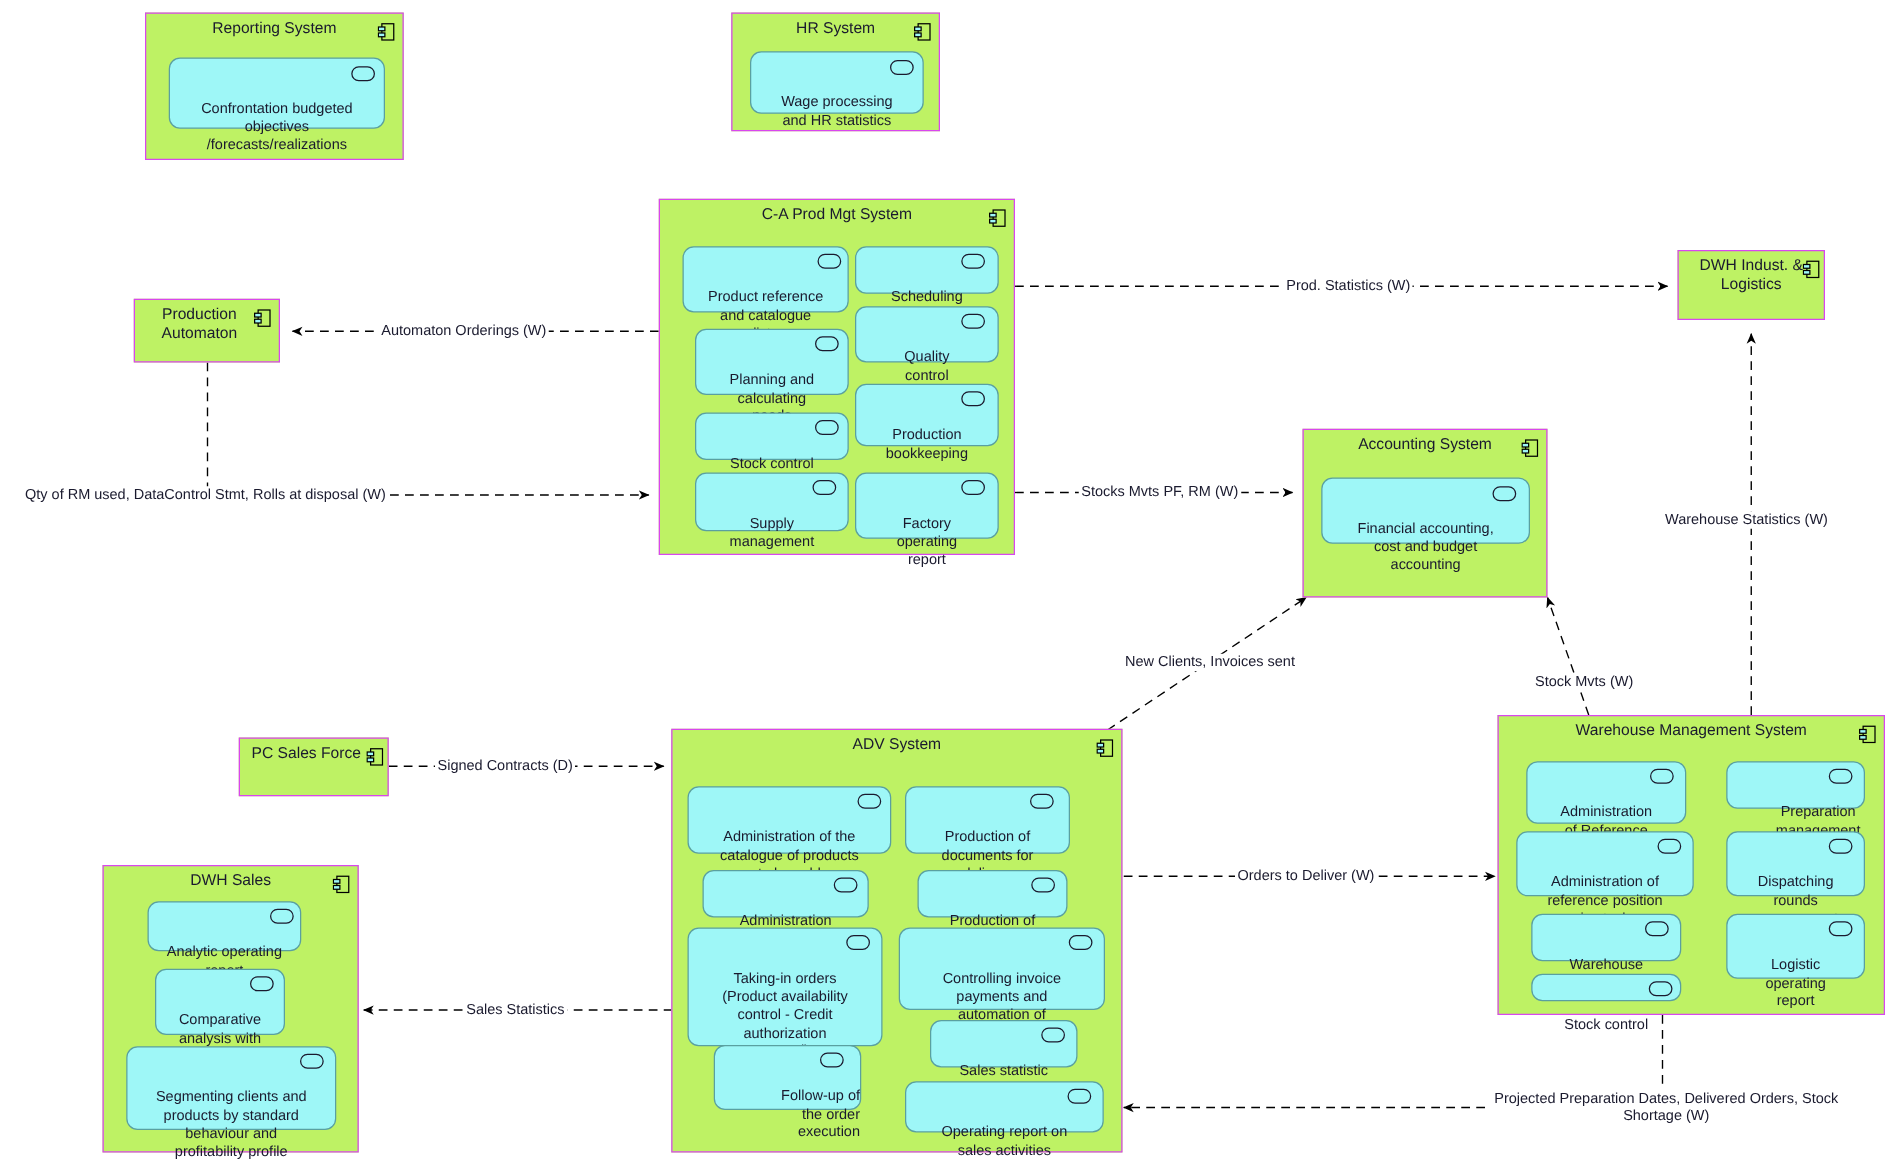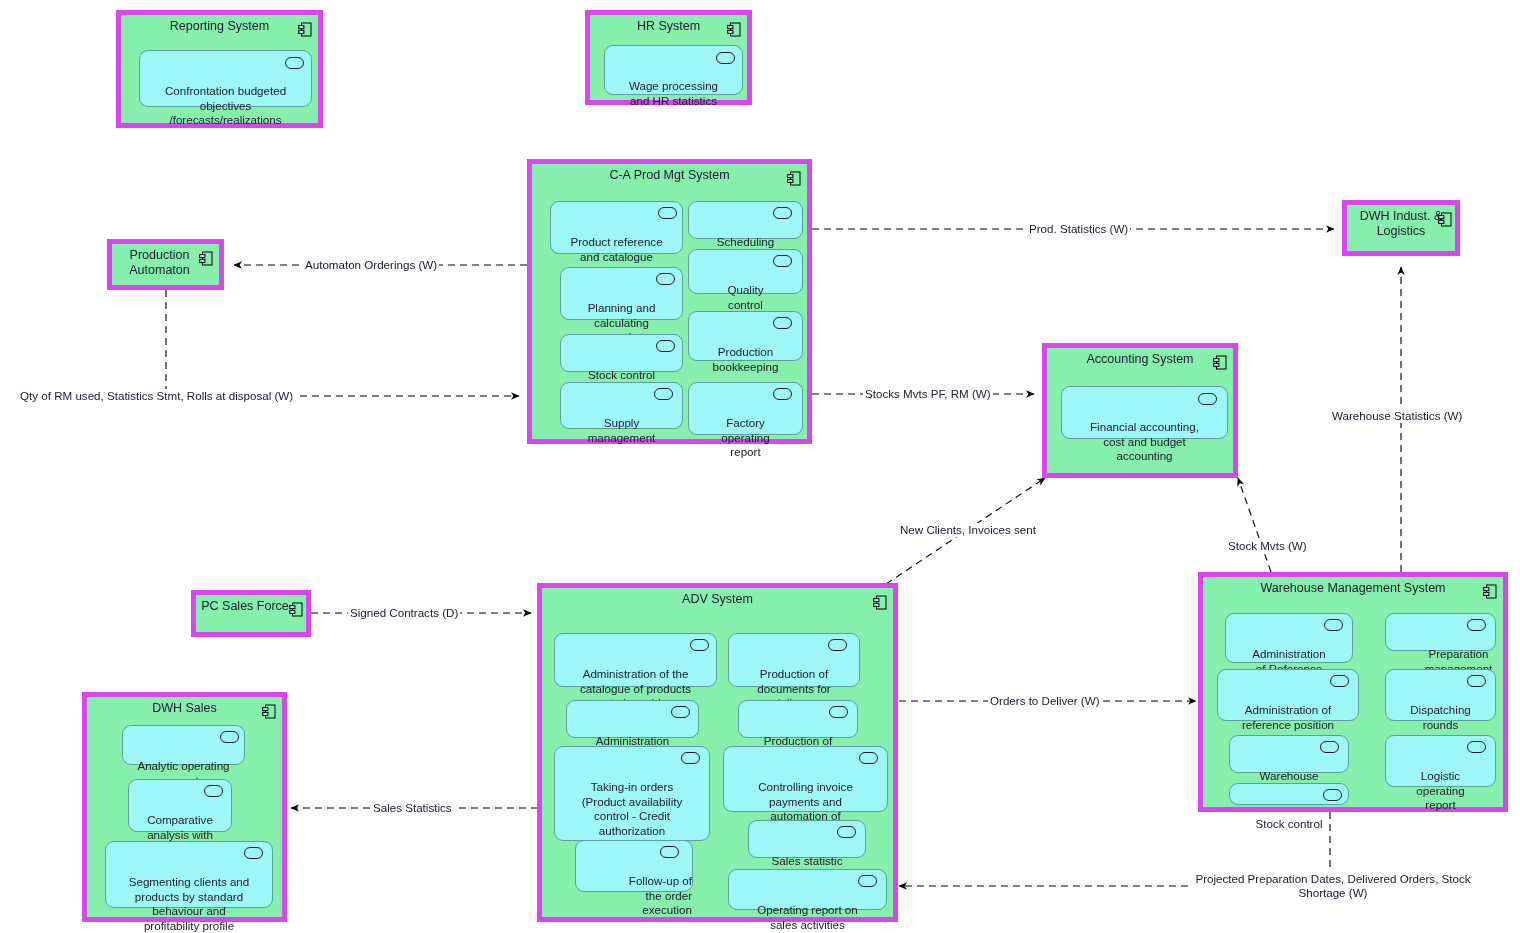--- a/index.html
+++ b/index.html
@@ -2,22 +2,22 @@
 <html><head>
 <meta charset="utf-8">
 <style>
   html,body{margin:0;padding:0;background:#ffffff;}
   body{font-family:"Liberation Sans","DejaVu Sans",sans-serif;color:#1a1a2e;}
   #canvas{position:relative;width:1520px;height:933px;overflow:hidden;background:#fff;}
 
   
   .comp{
     position:absolute;
-    background:#86efac;
-    border:5px solid #d946ef;
+    background:#bef264;
+    border:1px solid #d946ef;
     box-sizing:border-box;
   }
   .comp-title{
     position:absolute;
     left:0;right:0;top:4px;
     text-align:center;
     font-size:12.5px;
     line-height:15px;
     color:#1a1a2e;
     padding:0 22px;
@@ -94,21 +94,21 @@
     <path d="M311,613 L531,613" stroke="#000" stroke-width="1.1" fill="none" stroke-dasharray="7,5" marker-end="url(#ah)"></path>
 
     <path d="M899,701 L1196,701" stroke="#000" stroke-width="1.1" fill="none" stroke-dasharray="7,5" marker-end="url(#ah)"></path>
 
     <path d="M538,808 L291,808" stroke="#000" stroke-width="1.1" fill="none" stroke-dasharray="7,5" marker-end="url(#ah)"></path>
 
     <path d="M1330,812 L1330,886 L899,886" stroke="#000" stroke-width="1.1" fill="none" stroke-dasharray="7,5" marker-end="url(#ah)"></path>
   </svg>
 
   <div class="lbl" style="left:303px;top:258px;">Automaton Orderings (W)</div>
-  <div class="lbl" style="left:18px;top:389px;">Qty of RM used, Statistics Stmt, Rolls at disposal (W)</div>
+  <div class="lbl" style="left:18px;top:389px;">Qty of RM used, DataControl Stmt, Rolls at disposal (W)</div>
   <div class="lbl" style="left:1027px;top:222px;">Prod. Statistics (W)</div>
   <div class="lbl" style="left:863px;top:387px;">Stocks Mvts PF, RM (W)</div>
   <div class="lbl" style="left:1330px;top:409px;">Warehouse Statistics (W)</div>
   <div class="lbl" style="left:898px;top:523px;">New Clients, Invoices sent</div>
   <div class="lbl" style="left:1226px;top:539px;">Stock Mvts (W)</div>
   <div class="lbl" style="left:348px;top:606px;">Signed Contracts (D)</div>
   <div class="lbl" style="left:988px;top:694px;">Orders to Deliver (W)</div>
   <div class="lbl" style="left:371px;top:801px;">Sales Statistics</div>
   <div class="lbl" style="left:1192px;top:872px;width:278px;">Projected Preparation Dates, Delivered Orders, Stock
 Shortage (W)</div>

